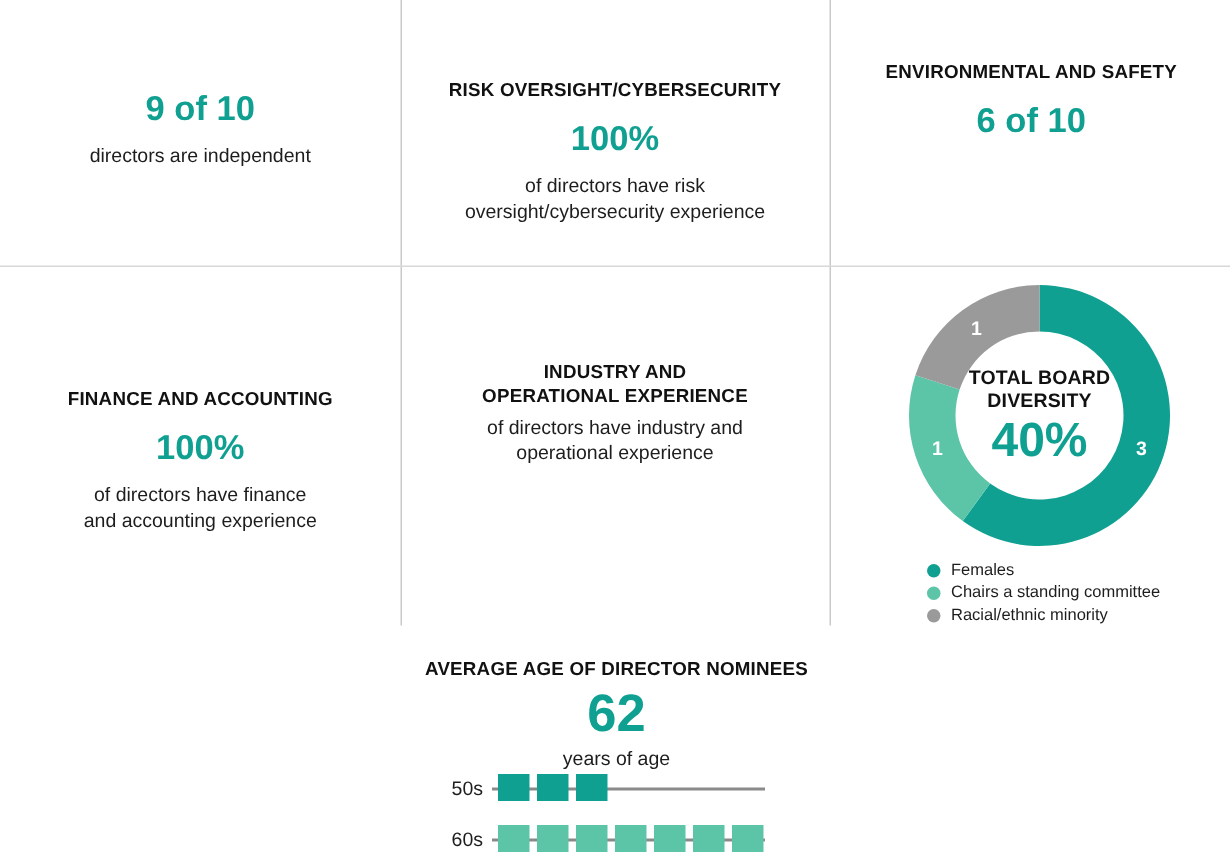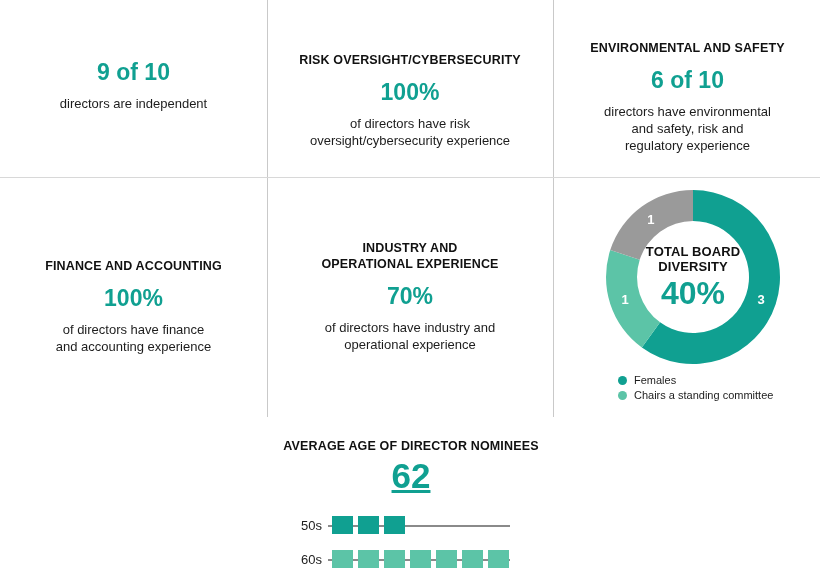--- a/index.html
+++ b/index.html
@@ -142,21 +142,20 @@
     color: #111111;
     letter-spacing: 0.15px;
     line-height: 16px;
   }
   #age-value {
     font-size: 35px;
     font-weight: bold;
     color: #10a091;
     line-height: 40px;
     margin-top: 2px;
-    text-decoration: underline;
   }
   #age-unit {
     font-size: 13px;
     color: #1d1d1d;
     line-height: 17px;
     margin-top: 1px;
   }
 
   #age-bars {
     position: absolute;
@@ -215,32 +214,30 @@
 
   <div class="cell" style="left:275px; top:52px; width:270px;">
     <div class="cell-title">RISK OVERSIGHT/CYBERSECURITY</div>
     <div class="cell-stat">100%</div>
     <div class="cell-desc">of directors have risk<br>oversight/cybersecurity experience</div>
   </div>
 
   <div class="cell" style="left:561px; top:40px; width:253px;text-align:center;">
     <div class="cell-title">ENVIRONMENTAL AND SAFETY</div>
     <div class="cell-stat">6 of 10</div>
-    <div class="cell-desc">directors have environmental<br>and safety, risk and<br>regulatory experience</div>
   </div>
 
   <div class="cell" style="left:6px; top:258px; width:255px;">
     <div class="cell-title">FINANCE AND ACCOUNTING</div>
     <div class="cell-stat">100%</div>
     <div class="cell-desc">of directors have finance<br>and accounting experience</div>
   </div>
 
   <div class="cell" style="left:275px; top:240px; width:270px;">
     <div class="cell-title">INDUSTRY AND<br>OPERATIONAL EXPERIENCE</div>
-    <div class="cell-stat">70%</div>
     <div class="cell-desc">of directors have industry and<br>operational experience</div>
   </div>
 
   <div id="donut-wrap">
     <svg id="donut-svg" width="178" height="178" viewBox="0 0 178 178">
       <g id="donut-segments">
           <path d="M 89 2 A 87 87 0 1 1 37.86268305055485 159.38447851062043 L 56.08402587162151 134.30495168499706 A 56 56 0 1 0 89 33 Z" fill="#10a091"></path>
           <path d="M 37.86268305055485 159.38447851062043 A 87 87 0 0 1 6.258083082321647 62.115521489379546 L 35.7408350874714 71.69504831500294 A 56 56 0 0 0 56.08402587162151 134.30495168499706 Z" fill="#5cc4a7"></path>
           <path d="M 6.258083082321647 62.115521489379546 A 87 87 0 0 1 88.99999999999999 2 L 88.99999999999999 33 A 56 56 0 0 0 35.7408350874714 71.69504831500294 Z" fill="#9a9a9a"></path>
         </g>
@@ -258,25 +255,30 @@
 
   <div id="legend">
       <div class="legend-row">
         <span class="legend-dot" style="background: rgb(16, 160, 145);"></span>
         <span class="legend-text">Females</span>
       </div>
       <div class="legend-row">
         <span class="legend-dot" style="background: rgb(92, 196, 167);"></span>
         <span class="legend-text">Chairs a standing committee</span>
       </div>
+      <div class="legend-row">
+        <span class="legend-dot" style="background: rgb(154, 154, 154);"></span>
+        <span class="legend-text">Racial/ethnic minority</span>
+      </div>
     </div>
 
   <div id="age-section">
     <div id="age-title">AVERAGE AGE OF DIRECTOR NOMINEES</div>
     <div id="age-value">62</div>
+    <div id="age-unit">years of age</div>
   </div>
 
   <div id="age-bars">
       <div class="bar-row" style="margin-top: 0px;">
         <div class="bar-label">50s</div>
         <div class="bar-axis" style="width: 182px;"></div>
         <div class="bar-blocks" style="width: 78px;">
           <div class="bar-block" style="left: 0px; background: rgb(16, 160, 145);"></div>
           <div class="bar-block" style="left: 26px; background: rgb(16, 160, 145);"></div>
           <div class="bar-block" style="left: 52px; background: rgb(16, 160, 145);"></div>

